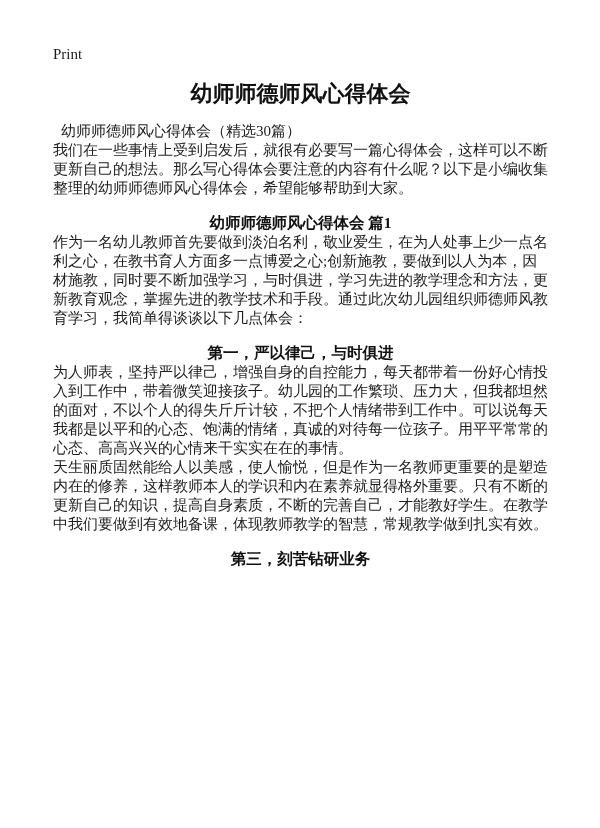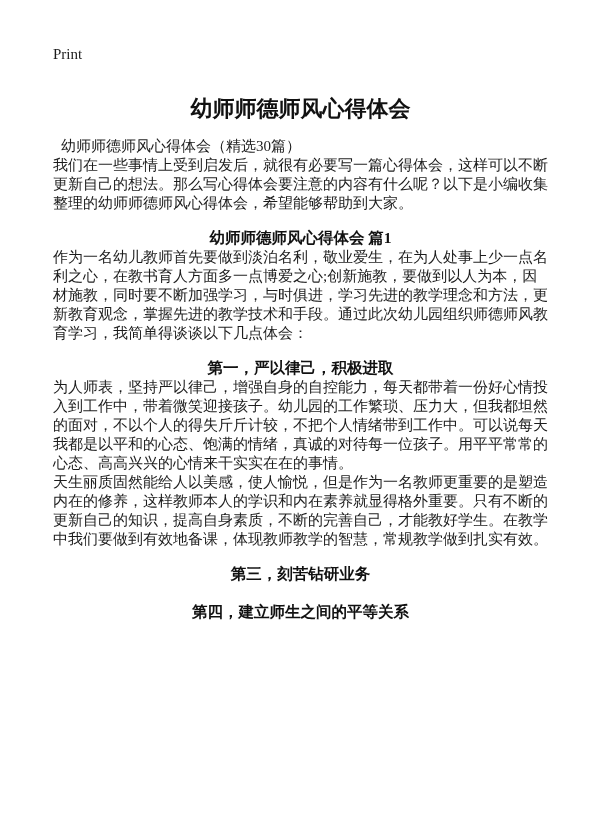--- a/index.html
+++ b/index.html
@@ -17,21 +17,21 @@
     background: #ffffff;
     padding: 45px 52px 20px 53px;
   }
   .print-label {
     font-size: 15px;
     line-height: 19px;
     color: #1c1c1c;
     cursor: pointer;
   }
   .title {
-    margin-top: 30px;
+    margin-top: 15px;
     font-size: 22px;
     line-height: 30px;
     font-weight: 700;
     text-align: center;
     color: #111111;
   }
   .subtitle {
     margin-top: 13px;
     font-size: 15px;
     line-height: 19px;
@@ -61,22 +61,21 @@
 
   <h1 class="title">幼师师德师风心得体会</h1>
 
   <div class="subtitle">幼师师德师风心得体会（精选30篇）</div>
 
   <p class="body-text">我们在一些事情上受到启发后，就很有必要写一篇心得体会，这样可以不断更新自己的想法。那么写心得体会要注意的内容有什么呢？以下是小编收集整理的幼师师德师风心得体会，希望能够帮助到大家。</p>
 
   <h3 class="section-heading">幼师师德师风心得体会 篇1</h3>
   <p class="body-text">作为一名幼儿教师首先要做到淡泊名利，敬业爱生，在为人处事上少一点名利之心，在教书育人方面多一点博爱之心;创新施教，要做到以人为本，因材施教，同时要不断加强学习，与时俱进，学习先进的教学理念和方法，更新教育观念，掌握先进的教学技术和手段。通过此次幼儿园组织师德师风教育学习，我简单得谈谈以下几点体会：</p>
 
-  <h3 class="section-heading">第一，严以律己，积极进取</h3>
+  <h3 class="section-heading">第一，严以律己，与时俱进</h3>
   <p class="body-text">为人师表，坚持严以律己，增强自身的自控能力，每天都带着一份好心情投入到工作中，带着微笑迎接孩子。幼儿园的工作繁琐、压力大，但我都坦然的面对，不以个人的得失斤斤计较，不把个人情绪带到工作中。可以说每天我都是以平和的心态、饱满的情绪，真诚的对待每一位孩子。用平平常常的心态、高高兴兴的心情来干实实在在的事情。</p>
 
   <p class="body-text">天生丽质固然能给人以美感，使人愉悦，但是作为一名教师更重要的是塑造内在的修养，这样教师本人的学识和内在素养就显得格外重要。只有不断的更新自己的知识，提高自身素质，不断的完善自己，才能教好学生。在教学中我们要做到有效地备课，体现教师教学的智慧，常规教学做到扎实有效。</p>
 
   <h3 class="section-heading">第三，刻苦钻研业务</h3>
 
-  <h3 class="section-heading last">第四，建立师生之间的平等关系</h3>
 
 </div>
 
 </body></html>

